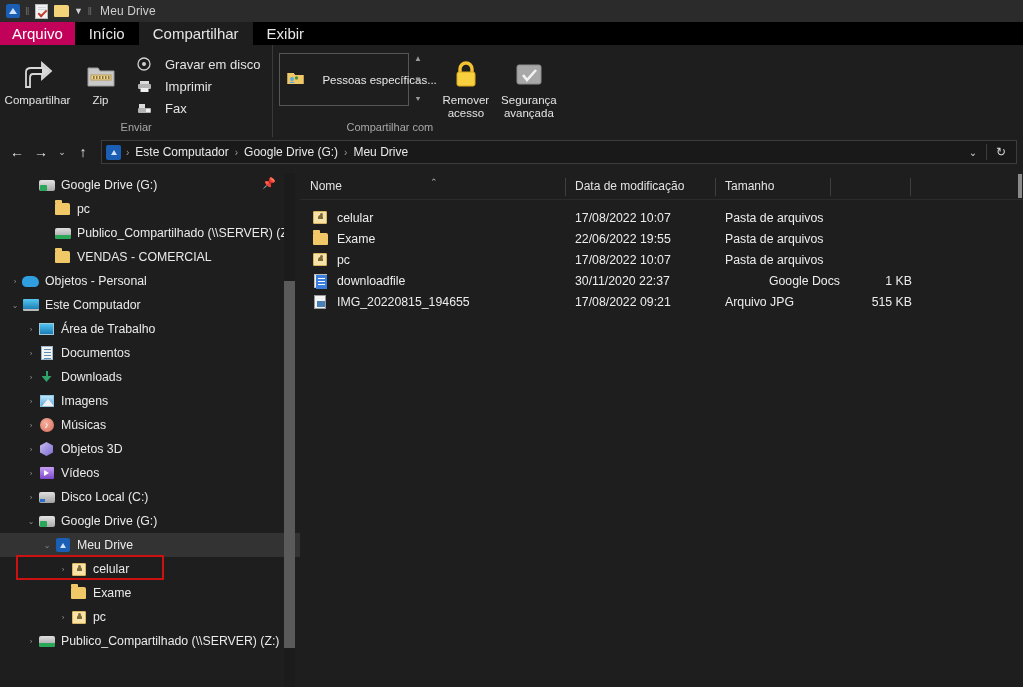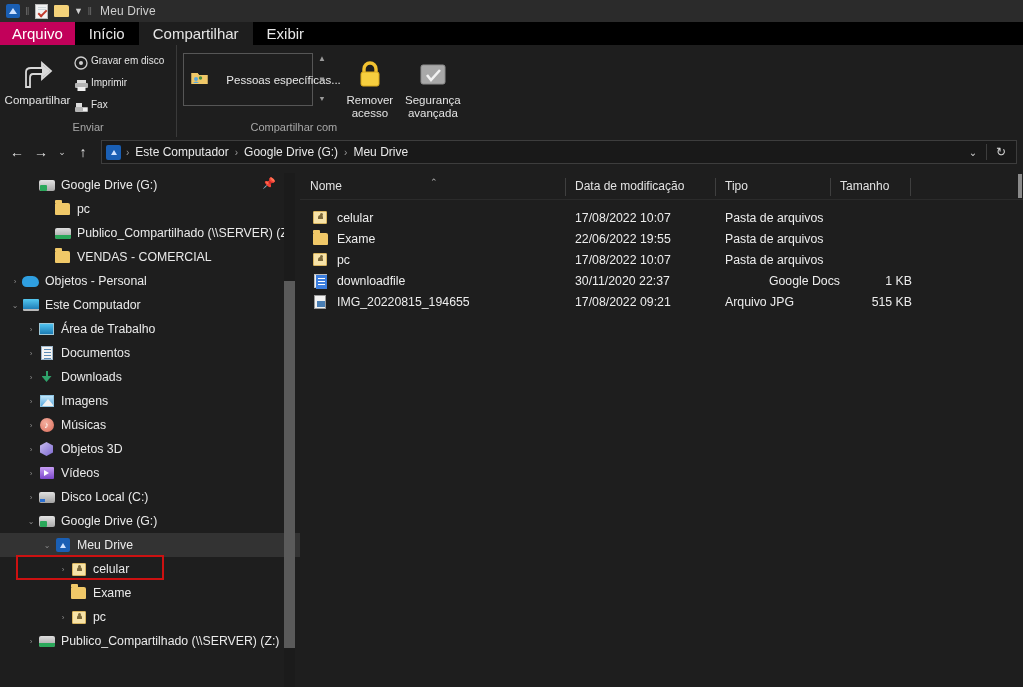--- a/index.html
+++ b/index.html
@@ -43,21 +43,21 @@
   .rgroup{ position:relative; height:92px; padding:0 6px; display:flex; flex-direction:column;}
   .rgroup + .rgroup{ border-left:1px solid #3a3a3a; }
   .rgroup .gbody{ flex:1; display:flex; align-items:flex-start; padding-top:5px;}
   .gcaption{ height:16px; font-size:11px;color:#a8a8a8;text-align:center; }
 
   .bigbtn{ width:63px; display:flex;flex-direction:column;align-items:center; padding-top:4px;}
   .bigbtn .bico{ height:36px; display:flex;align-items:flex-end;justify-content:center;}
   .bigbtn .blab{ font-size:11.5px;color:#e4e4e4; text-align:center; line-height:12.5px; margin-top:4px;}
 
   .smallcol{ display:flex; flex-direction:column; padding-top:5px; padding-left:4px; gap:4px;}
-  .smallbtn{ display:flex;gap:2px; height:18px; font-size:10px;color:#e4e4e4; padding-right:6px;}
+  .smallbtn{ display:flex;align-items:center; gap:13px; height:18px; font-size:13px;color:#e4e4e4; padding-right:6px;}
   .smallbtn .sico{ width:16px;height:16px;display:flex;align-items:center;justify-content:center;}
 
   
   .sharebox{
     width:130px;height:53px;border:1px solid #565656;background:#1e1e1e;
     display:flex;align-items:center;gap:18px;padding-left:7px;margin-top:3px;text-align:right;
   }
   .sharebox .txt{font-size:11.5px;color:#e8e8e8;white-space:nowrap;}
   .spin{ width:13px; margin-left:2px; margin-top:3px; display:flex;flex-direction:column;align-items:center;justify-content:space-between;height:53px;padding:2px 0;}
   .spin div{ font-size:8px;color:#9a9a9a;line-height:8px;}
@@ -179,20 +179,37 @@
             <div class="bico">
               <svg width="32" height="30" viewBox="0 0 32 30">
                 <path d="M4 27 L4 12 Q4 8 9 8 L20 8 L20 3 L29 11 L20 19 L20 14 L11 14 Q8 14 8 18 L8 27 Z" fill="none" stroke="#d8d8d8" stroke-width="1.8"></path>
                 <path d="M20 4 L28 11 L20 18 Z" fill="#d8d8d8"></path>
               </svg>
             </div>
             <div class="blab">Compartilhar</div>
           </div>
 
 
+          <div class="bigbtn">
+            <div class="bico">
+              <svg width="32" height="28" viewBox="0 0 32 28">
+                <path d="M3 6 h10 l2 3 h14 v15 h-26 z" fill="#c9c9c9" stroke="#9a9a9a"></path>
+                <rect x="6" y="13" width="20" height="5" fill="#f0d79a" stroke="#b79c55"></rect>
+                <g fill="#8a7435">
+                  <rect x="8" y="14" width="1.5" height="3"></rect>
+                    <rect x="11" y="14" width="1.5" height="3"></rect>
+                  <rect x="14" y="14" width="1.5" height="3"></rect>
+                    <rect x="17" y="14" width="1.5" height="3"></rect>
+                  <rect x="20" y="14" width="1.5" height="3"></rect>
+                    <rect x="23" y="14" width="1.5" height="3"></rect>
+                </g>
+              </svg>
+            </div>
+            <div class="blab">Zip</div>
+          </div>
 
           <div class="smallcol">
             <div class="smallbtn">
               <span class="sico">
                 <svg width="14" height="14" viewBox="0 0 14 14">
                     <circle cx="7" cy="7" r="6" fill="none" stroke="#cfcfcf" stroke-width="1.3"></circle>
                     <circle cx="7" cy="7" r="2" fill="#cfcfcf"></circle>
                   </svg>
               </span>
               <span>Gravar em disco</span>
@@ -467,21 +484,20 @@
       <div class="upchev">⌃</div>
       <div class="sb-track"></div>
       <div class="sb-thumb" style="top:108px;height:367px;"></div>
       <div class="redbox" id="redbox" style="left: 16px; top: 382px; width: 148px; height: 25px;"></div>
     </div>
 
     <div class="filepane">
       <div class="colhead">
         <div class="ch" style="width:265px">Nome</div>
         <div class="ch" style="width:150px">Data de modificação</div>
-        <div class="ch" style="width:115px">Tipo</div>
         <div class="ch" style="width:80px">Tamanho</div>
         <div class="chdiv" style="left:265px"></div>
         <div class="chdiv" style="left:415px"></div>
         <div class="chdiv" style="left:530px"></div>
         <div class="chdiv" style="left:610px"></div>
         <div class="sortchev" style="left:130px">⌃</div>
       </div>
       <div id="file-rows" style="padding-top: 7px;">
           <div class="frow">
             <span class="fic">

